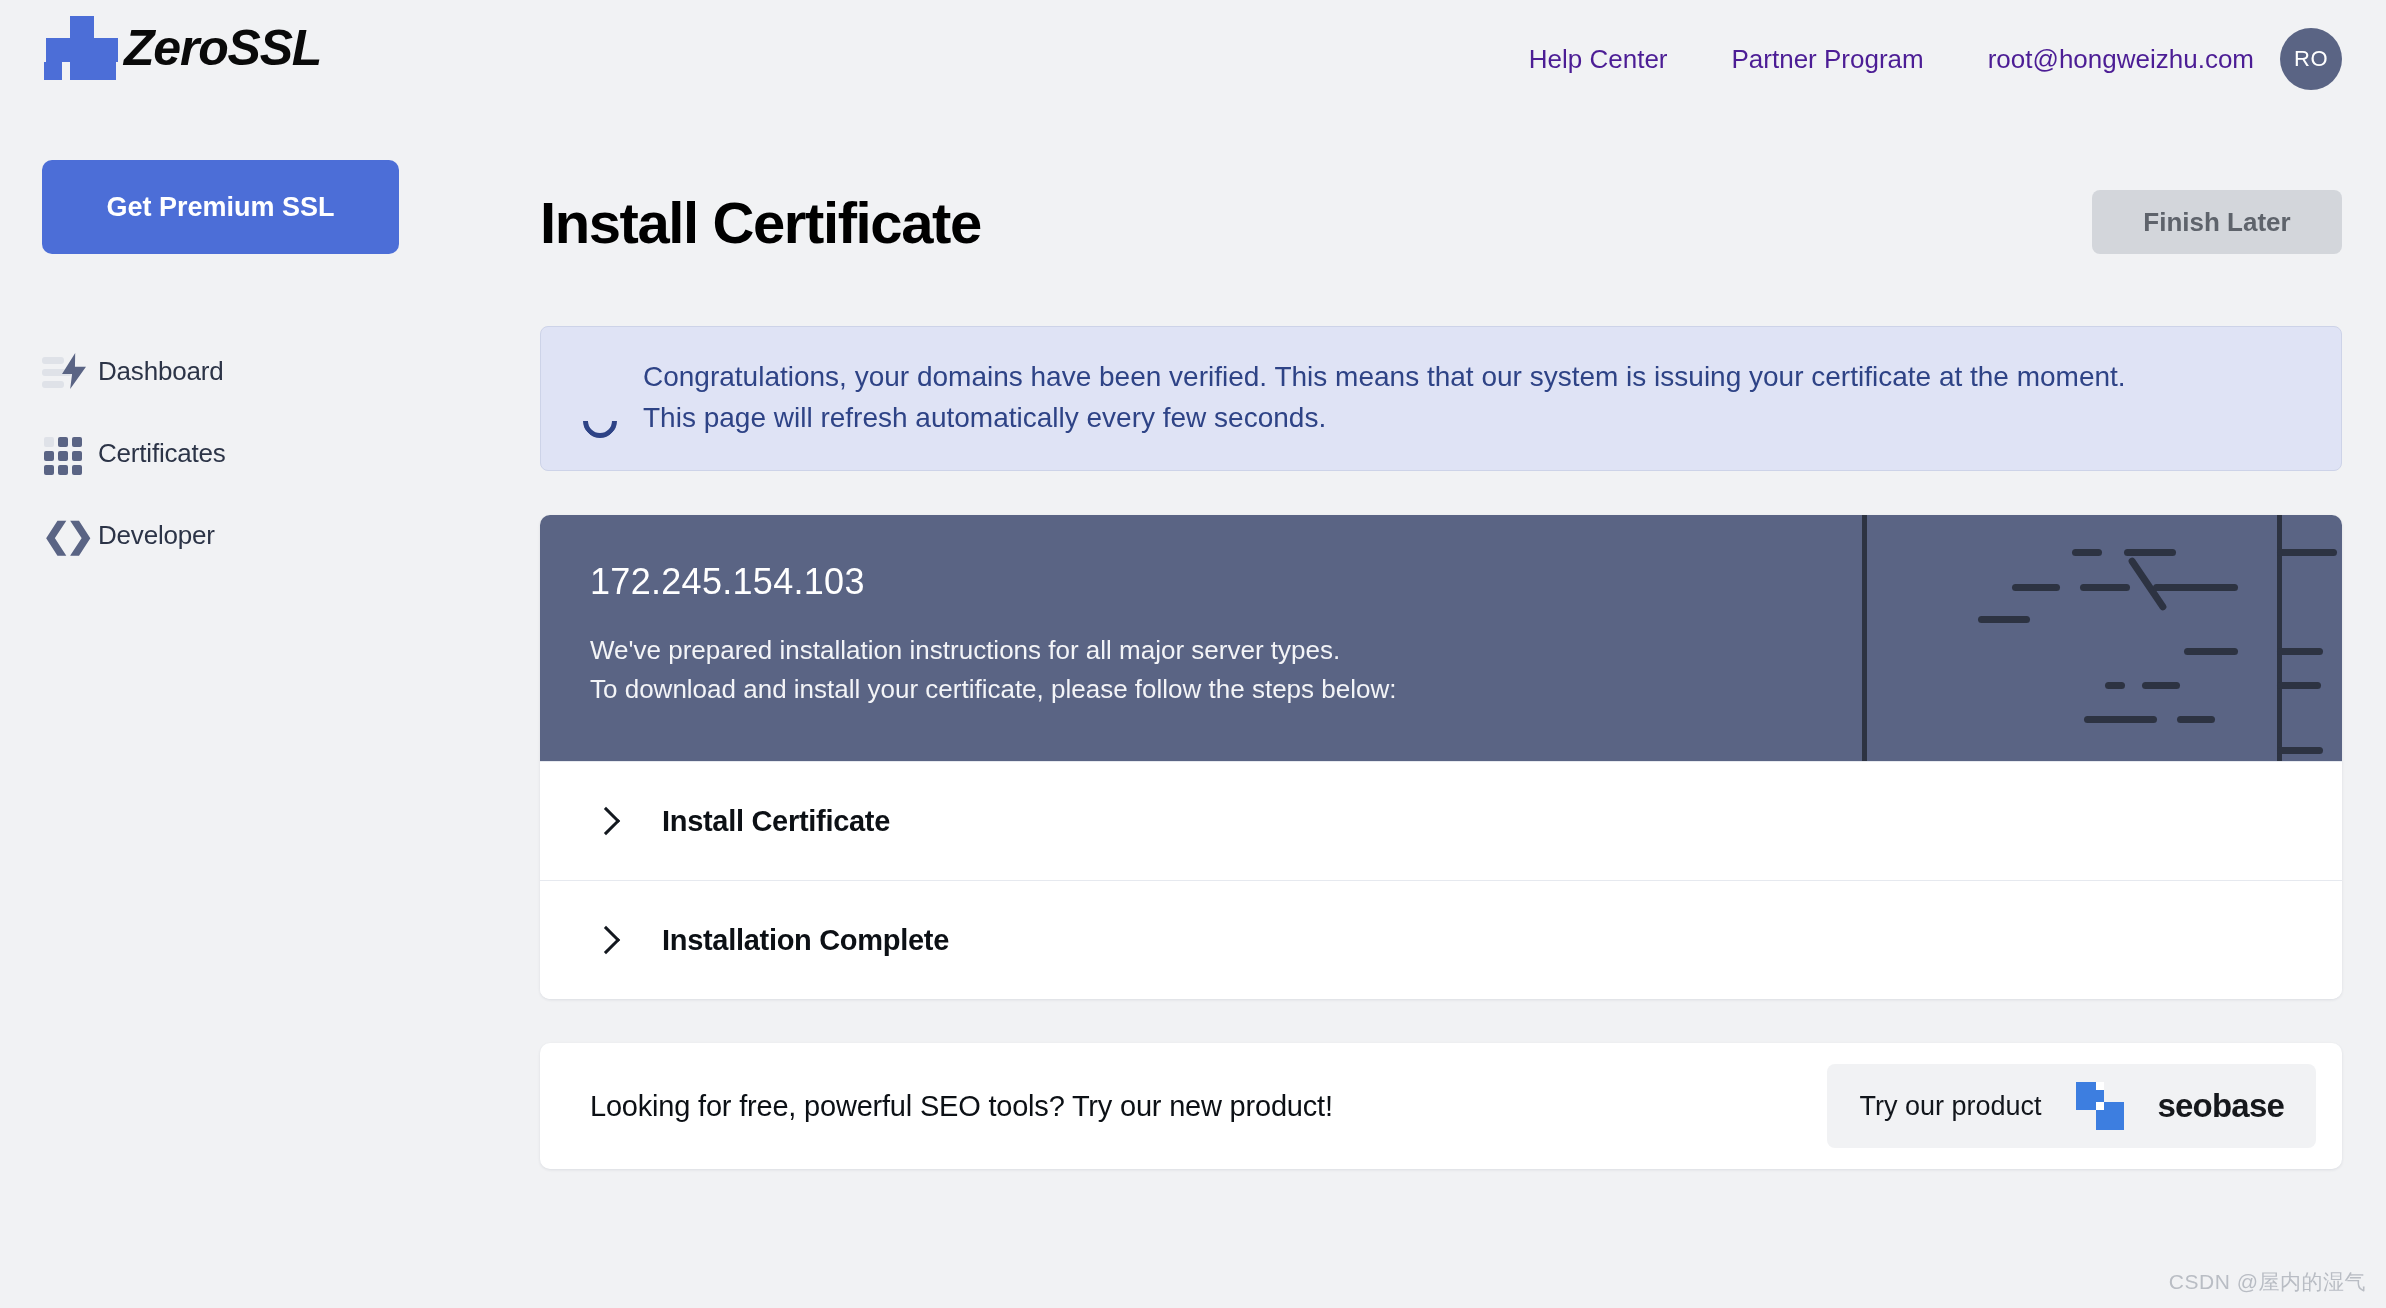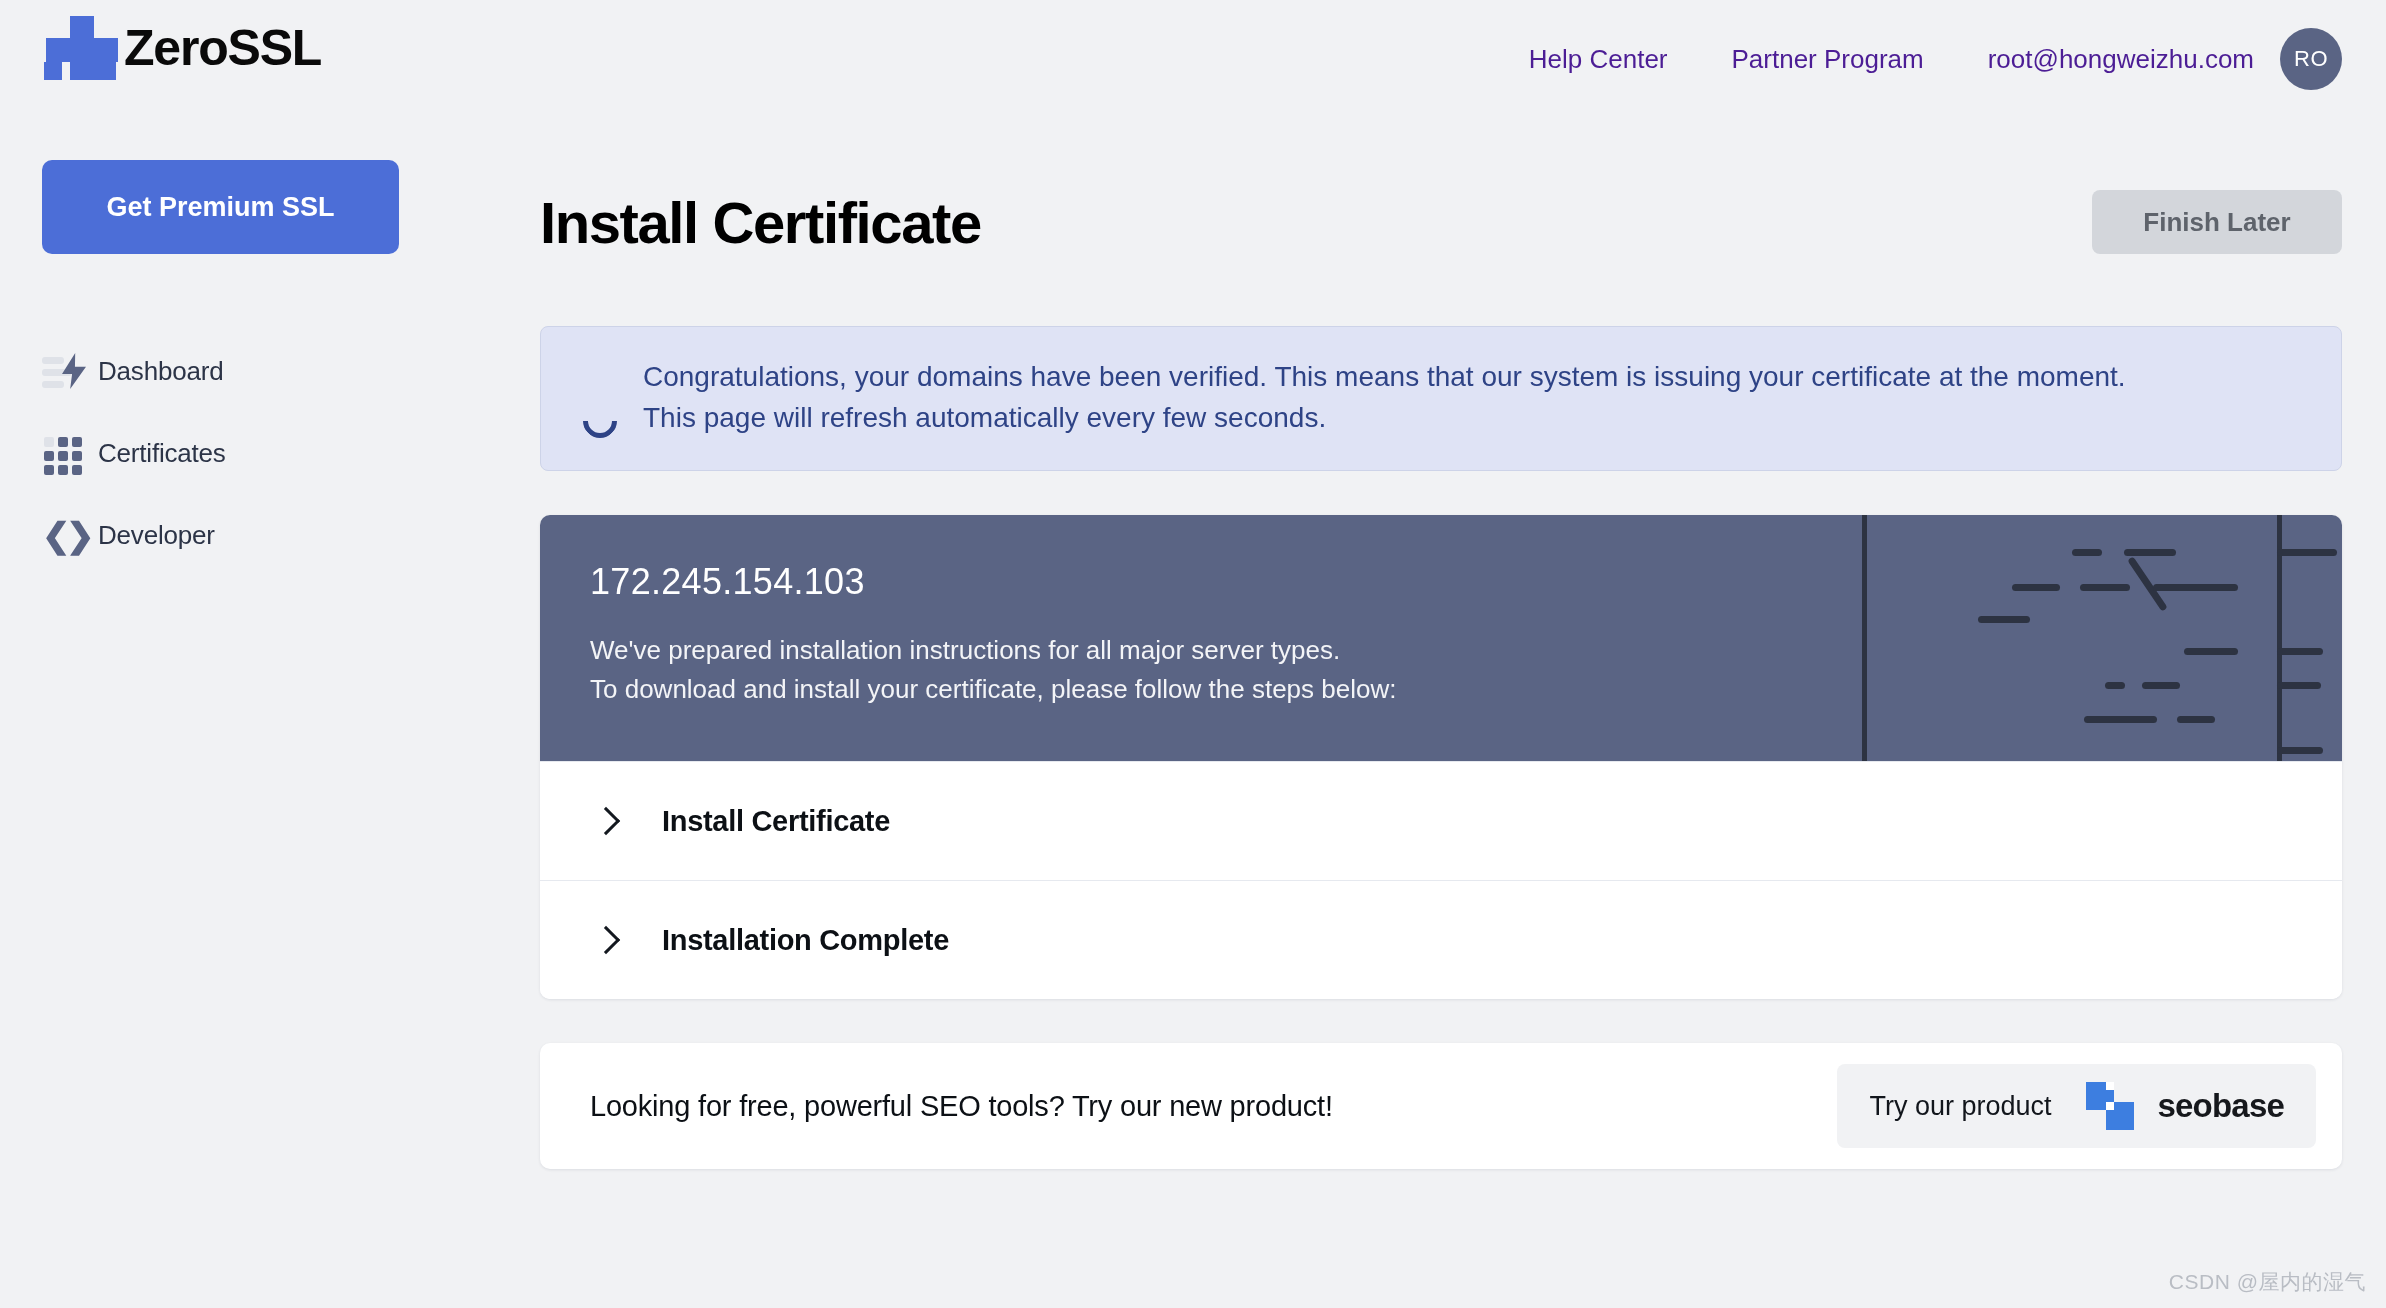--- a/index.html
+++ b/index.html
@@ -10,21 +10,21 @@
     font-family: "Liberation Sans", sans-serif;
     overflow: hidden;
   }
   .page { position: relative; width: 2386px; height: 1308px; background: #f1f2f4; }
 
   
   .header {
     position: absolute; left: 0; top: 0; width: 2386px; height: 118px;
     display: flex; align-items: center;
   }
-  .brand { position: absolute; left: 44px; top: 16px; display: flex; align-items: center; }
+  .brand { position: absolute; left: 44px; top: 16px; display: flex; align-items: center; font-style: italic; }
   .brand-logo { position: relative; width: 62px; height: 64px; flex: 0 0 auto; }
   .brand-logo i { position: absolute; background: #4c6ed7; display: block; }
   .brand-name {
     font-size: 50px; font-weight: 700; color: #0a0a0a; letter-spacing: -1.2px;
     margin-left: 18px; line-height: 1;
   }
   .header-nav {
     position: absolute; right: 44px; top: 0; height: 118px;
     display: flex; align-items: center; gap: 0;
   }
@@ -141,21 +141,21 @@
   .promo-text { font-size: 29px; color: #0c1015; letter-spacing: -.2px; }
   .promo-btn {
     height: 84px; background: #f1f2f4; border: none; border-radius: 8px;
     display: flex; align-items: center; padding: 0 32px; cursor: pointer;
     font-family: "Liberation Sans", sans-serif;
   }
   .promo-btn-label { font-size: 27px; color: #12161c; }
   .seo-logo { position: relative; width: 48px; height: 48px; margin-left: 34px; flex: 0 0 auto; }
   .seo-logo i { position: absolute; display: block; background: #3d7ee0; }
   .seo-name {
-    margin-left: 24px; font-size: 33px; font-weight: 700; color: #16181c; letter-spacing: -.8px;
+    margin-left: 34px; font-size: 33px; font-weight: 700; color: #16181c; letter-spacing: -.8px;
   }
 
   
   .watermark {
     position: absolute; right: 20px; bottom: 12px;
     font-size: 21px; color: #b9bdc4; letter-spacing: .5px; white-space: nowrap;
   }
 </style>
 </head>
 <body>

